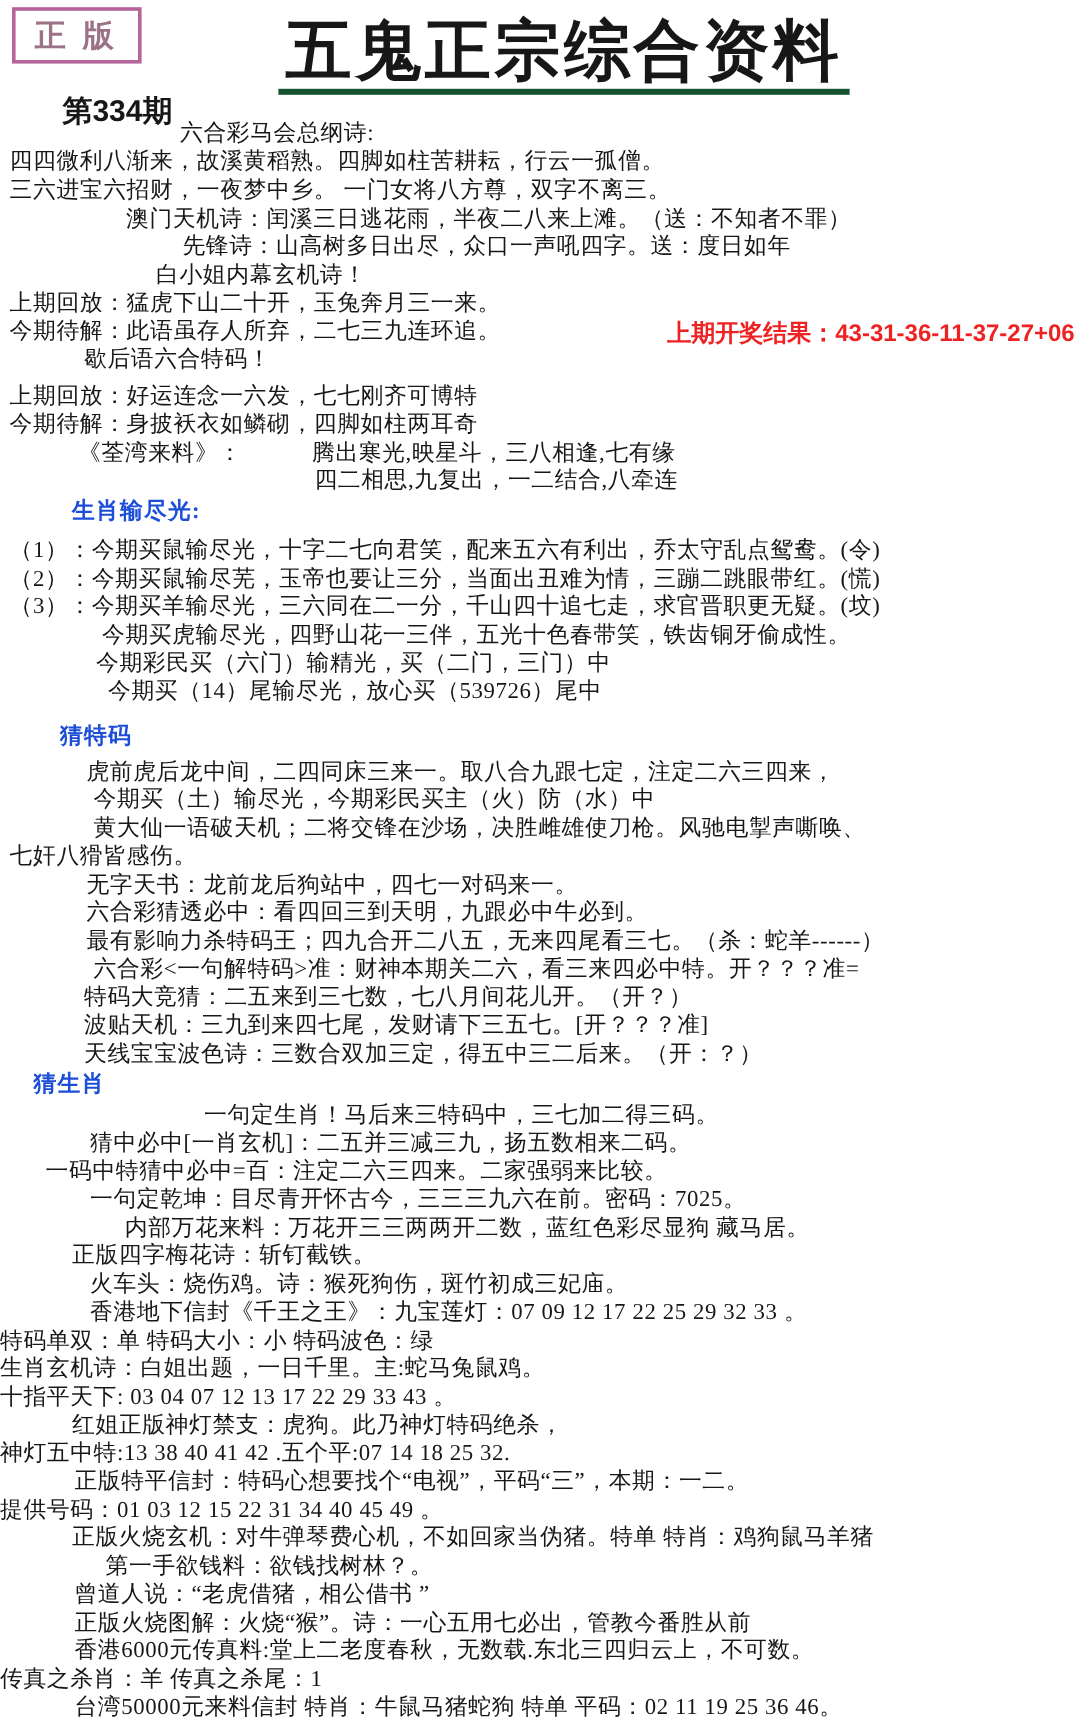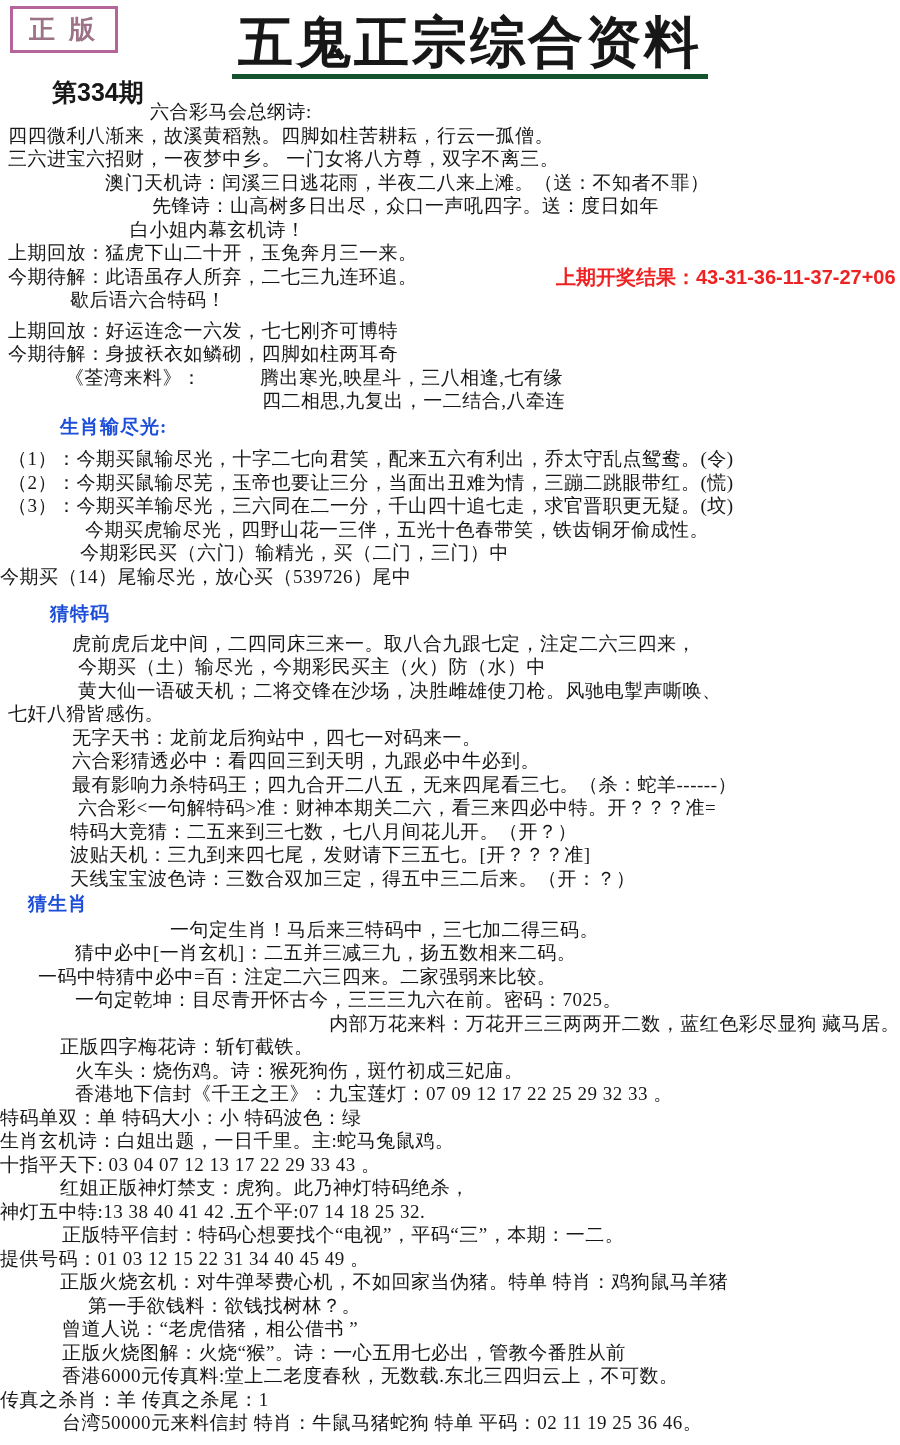--- a/index.html
+++ b/index.html
@@ -72,57 +72,57 @@
   <div class="title-wrap">
     <span class="title">五鬼正宗综合资料</span>
   </div>
 
   <div class="issue">第334期</div>
 
   <div class="result">上期开奖结果：43-31-36-11-37-27+06</div>
 
   <div class="content">
       <div class="line" style="padding-left: 150px;">六合彩马会总纲诗:</div>
-      <div class="line" style="padding-left: 8px;">四四微利八渐来，故溪黄稻熟。四脚如柱苦耕耘，行云一孤僧。</div>
+      <div class="line" style="padding-left: 8px; font-family: Liberation Mono, monospace;">四四微利八渐来，故溪黄稻熟。四脚如柱苦耕耘，行云一孤僧。</div>
       <div class="line" style="padding-left: 8px;">三六进宝六招财，一夜梦中乡。 一门女将八方尊，双字不离三。</div>
       <div class="line" style="padding-left: 105px;">澳门天机诗：闰溪三日逃花雨，半夜二八来上滩。（送：不知者不罪）</div>
       <div class="line" style="padding-left: 105px; margin-left: 47px;">先锋诗：山高树多日出尽，众口一声吼四字。送：度日如年</div>
       <div class="line" style="padding-left: 130px;">白小姐内幕玄机诗！</div>
       <div class="line" style="padding-left: 8px;">上期回放：猛虎下山二十开，玉兔奔月三一来。</div>
       <div class="line" style="padding-left: 8px;">今期待解：此语虽存人所弃，二七三九连环追。</div>
       <div class="line" style="padding-left: 70px;">歇后语六合特码！</div>
       <div class="line" style="padding-left: 8px; margin-top: 7px;">上期回放：好运连念一六发，七七刚齐可博特</div>
       <div class="line" style="padding-left: 8px;">今期待解：身披袄衣如鳞砌，四脚如柱两耳奇</div>
       <div class="line" style="padding-left: 65px;">《荃湾来料》：　　　腾出寒光,映星斗，三八相逢,七有缘</div>
       <div class="line" style="padding-left: 262px;">四二相思,九复出，一二结合,八牵连</div>
       <div class="line hred" style="padding-left: 60px; margin-top: 2px;">生肖输尽光:</div>
       <div class="line" style="padding-left: 8px; margin-top: 9px;">（1）：今期买鼠输尽光，十字二七向君笑，配来五六有利出，乔太守乱点鸳鸯。(令)</div>
       <div class="line" style="padding-left: 8px;">（2）：今期买鼠输尽芜，玉帝也要让三分，当面出丑难为情，三蹦二跳眼带红。(慌)</div>
       <div class="line" style="padding-left: 8px;">（3）：今期买羊输尽光，三六同在二一分，千山四十追七走，求官晋职更无疑。(坟)</div>
       <div class="line" style="padding-left: 85px;">今期买虎输尽光，四野山花一三伴，五光十色春带笑，铁齿铜牙偷成性。</div>
       <div class="line" style="padding-left: 80px;">今期彩民买（六门）输精光，买（二门，三门）中</div>
-      <div class="line" style="">今期买（14）尾输尽光，放心买（539726）尾中</div>
+      <div class="line" style="padding-left: 90px;">今期买（14）尾输尽光，放心买（539726）尾中</div>
       <div class="line hred" style="padding-left: 50px; margin-top: 14px;">猜特码</div>
       <div class="line" style="padding-left: 72px; margin-top: 6px;">虎前虎后龙中间，二四同床三来一。取八合九跟七定，注定二六三四来，</div>
       <div class="line" style="padding-left: 78px;">今期买（土）输尽光，今期彩民买主（火）防（水）中</div>
       <div class="line" style="padding-left: 78px;">黄大仙一语破天机；二将交锋在沙场，决胜雌雄使刀枪。风驰电掣声嘶唤、</div>
       <div class="line" style="padding-left: 8px;">七奸八猾皆感伤。</div>
       <div class="line" style="padding-left: 72px;">无字天书：龙前龙后狗站中，四七一对码来一。</div>
       <div class="line" style="padding-left: 72px;">六合彩猜透必中：看四回三到天明，九跟必中牛必到。</div>
       <div class="line" style="padding-left: 72px;">最有影响力杀特码王；四九合开二八五，无来四尾看三七。（杀：蛇羊------）</div>
       <div class="line" style="padding-left: 78px;">六合彩&lt;一句解特码&gt;准：财神本期关二六，看三来四必中特。开？？？准=</div>
       <div class="line" style="padding-left: 70px;">特码大竞猜：二五来到三七数，七八月间花儿开。（开？）</div>
       <div class="line" style="padding-left: 70px;">波贴天机：三九到来四七尾，发财请下三五七。[开？？？准]</div>
       <div class="line" style="padding-left: 70px;">天线宝宝波色诗：三数合双加三定，得五中三二后来。（开：？）</div>
       <div class="line hred" style="padding-left: 28px; margin-top: 2px;">猜生肖</div>
       <div class="line" style="padding-left: 170px; margin-top: 2px;">一句定生肖！马后来三特码中，三七加二得三码。</div>
       <div class="line" style="padding-left: 75px;">猜中必中[一肖玄机]：二五并三减三九，扬五数相来二码。</div>
       <div class="line" style="padding-left: 38px;">一码中特猜中必中=百：注定二六三四来。二家强弱来比较。</div>
       <div class="line" style="padding-left: 75px;">一句定乾坤：目尽青开怀古今，三三三九六在前。密码：7025。</div>
-      <div class="line" style="padding-left: 104px; text-align: right;">内部万花来料：万花开三三两两开二数，蓝红色彩尽显狗 藏马居。</div>
+      <div class="line" style="padding-left: 104px;">内部万花来料：万花开三三两两开二数，蓝红色彩尽显狗 藏马居。</div>
       <div class="line" style="padding-left: 60px;">正版四字梅花诗：斩钉截铁。</div>
       <div class="line" style="padding-left: 75px;">火车头：烧伤鸡。诗：猴死狗伤，斑竹初成三妃庙。</div>
       <div class="line" style="padding-left: 75px;">香港地下信封《千王之王》：九宝莲灯：07 09 12 17 22 25 29 32 33 。</div>
       <div class="line">特码单双：单 特码大小：小 特码波色：绿</div>
       <div class="line">生肖玄机诗：白姐出题，一日千里。主:蛇马兔鼠鸡。</div>
       <div class="line">十指平天下: 03 04 07 12 13 17 22 29 33 43 。</div>
       <div class="line" style="padding-left: 60px;">红姐正版神灯禁支：虎狗。此乃神灯特码绝杀，</div>
       <div class="line">神灯五中特:13 38 40 41 42 .五个平:07 14 18 25 32.</div>
       <div class="line" style="padding-left: 62px;">正版特平信封：特码心想要找个“电视”，平码“三”，本期：一二。</div>
       <div class="line">提供号码：01 03 12 15 22 31 34 40 45 49 。</div>

